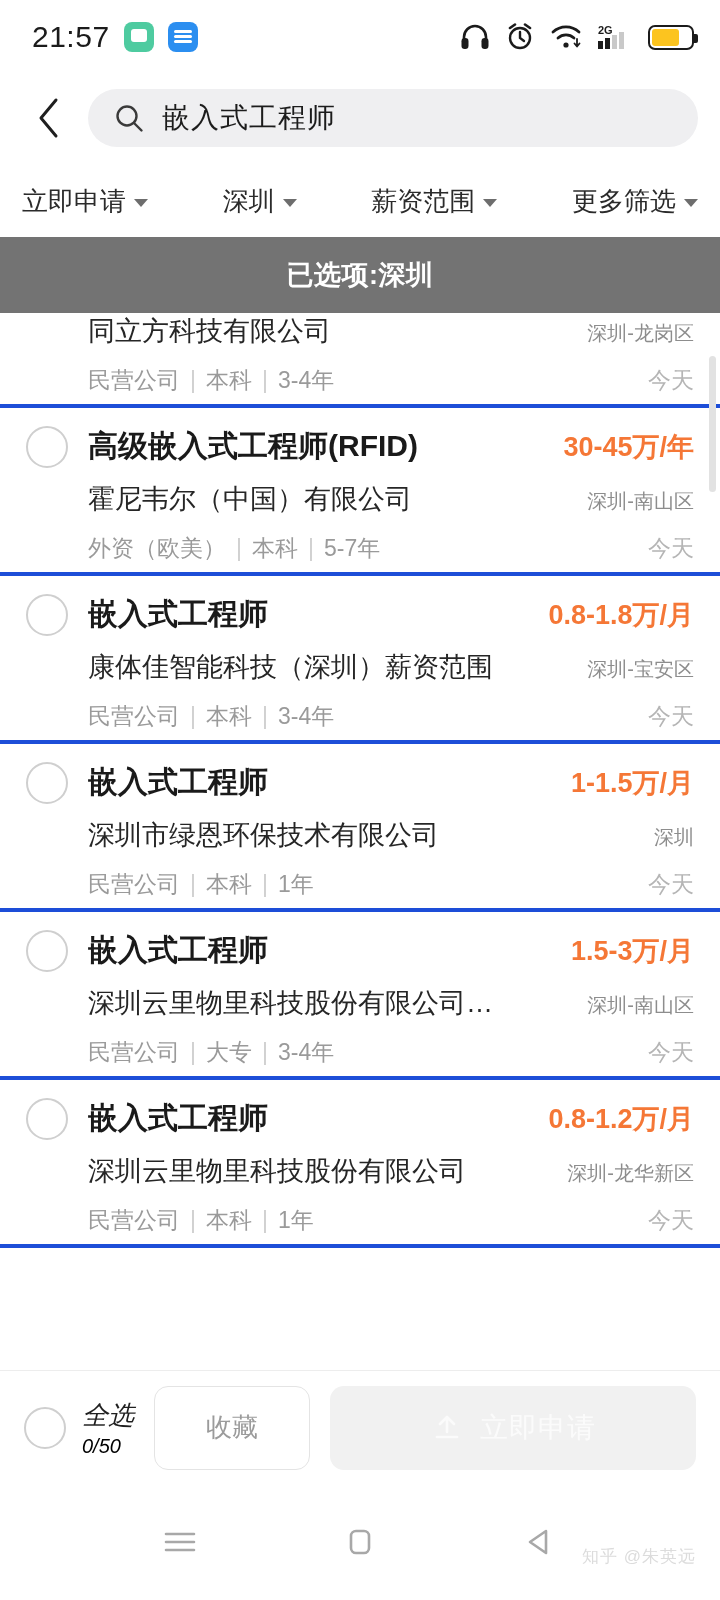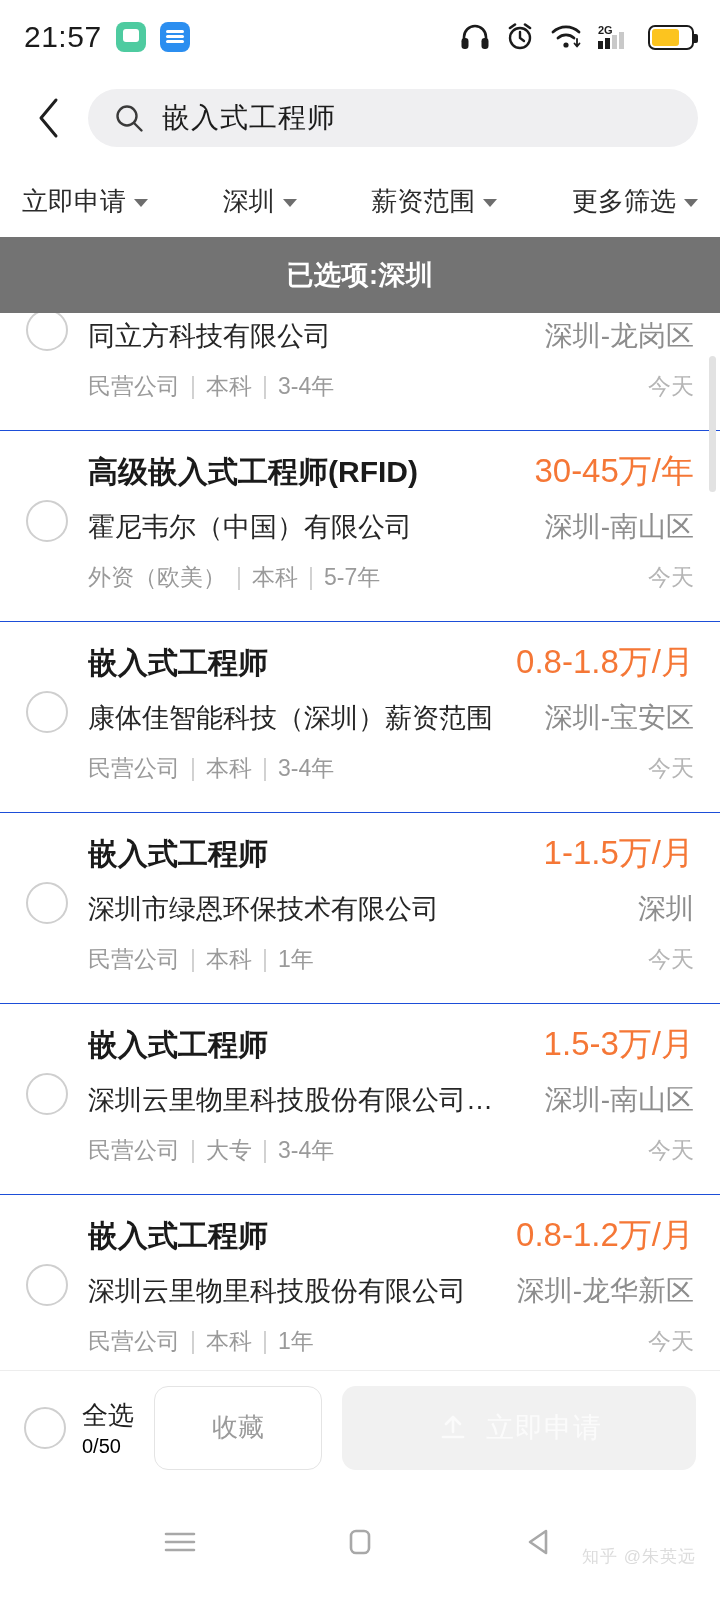--- a/index.html
+++ b/index.html
@@ -8,21 +8,21 @@
     font-family:"Liberation Sans","DejaVu Sans",sans-serif;
     background:#ffffff;
     color:#1a1a1a;
     position:relative;
     overflow:hidden;
   }
 
   
   .statusbar{
     height:74px; display:flex; align-items:center;
-    justify-content:space-between; padding:0 26px 0 24px;
+    justify-content:space-between; padding:0 26px 0 32px;
   }
   .sb-left{ display:flex; align-items:center; gap:14px; }
   .sb-time{ font-size:30px; letter-spacing:0.5px; color:#1b1b1b; }
   .sb-app{ width:30px; height:30px; border-radius:8px; position:relative; }
   .sb-app.green{ background:#4ecba0; }
   .sb-app.blue{ background:#2b8ef0; }
   .sb-app.green::after{
     content:""; position:absolute; left:7px; top:7px; width:16px; height:13px;
     background:#fff; border-radius:3px;
   }
@@ -57,37 +57,37 @@
     height:78px; display:flex; align-items:center;
     padding:0 22px; justify-content:space-between;
   }
   .filter-item{ display:flex; align-items:center; gap:8px; font-size:26px; color:#2b2b2b; }
   .chev{ width:0;height:0;border-left:7px solid transparent;border-right:7px solid transparent;
          border-top:8px solid #6d6d6d; margin-top:4px; }
 
   
   .list{ position:relative; }
   .job-row{
-    position:relative; display:flex; align-items:center;
-    padding:18px 26px 28px 26px; border-bottom:1px solid #1d4ed8;
+    position:relative; display:flex; align-items:flex-start;
+    padding:18px 26px 8px 26px; border-bottom:4px solid #1d4ed8;
   }
   .check-col{ width:62px; display:flex; align-items:center; justify-content:flex-start; flex:none; }
   .radio{
     width:42px; height:42px; border:2px solid #cfcfcf; border-radius:50%; background:#fff;
   }
   .job-body{ flex:1; min-width:0; }
   .line1, .line2, .line3{ display:flex; align-items:baseline; gap:14px; }
   .line1{ margin-bottom:14px; }
   .line2{ margin-bottom:16px; }
   .title{ font-size:30px; font-weight:bold; color:#1a1a1a; flex:1; min-width:0;
           overflow:hidden; white-space:nowrap; text-overflow:ellipsis; }
-  .salary{ font-size:33px; font-weight:normal; color:#f57736; white-space:nowrap; }
+  .salary{ font-size:27px; font-weight:bold; color:#f57736; white-space:nowrap; }
   .company{ font-size:27px; color:#262626; flex:1; min-width:0;
             overflow:hidden; white-space:nowrap; text-overflow:ellipsis; }
-  .location{ font-size:28px; color:#8d8d8d; white-space:nowrap; }
+  .location{ font-size:20px; color:#8d8d8d; white-space:nowrap; }
   .tags{ font-size:23px; color:#9a9a9a; flex:1; min-width:0; white-space:nowrap; }
   .tags .sep{ color:#cfcfcf; padding:0 10px; }
   .date{ font-size:23px; color:#b5b5b5; white-space:nowrap; }
 
   
   .toast{
     position:absolute; left:0; right:0; top:237px; height:76px;
     background:#737373; display:flex; align-items:center; justify-content:center;
     z-index:30;
   }
@@ -98,26 +98,26 @@
     position:absolute; right:4px; top:356px; width:7px; height:136px;
     background:#e2e2e2; border-radius:4px; z-index:20;
   }
 
   
   .bottombar{
     position:absolute; left:0; right:0; bottom:116px; height:114px;
     background:#fff; border-top:1px solid #ededed;
     display:flex; align-items:center; padding:0 24px; gap:20px;
   }
-  .selectall{ display:flex; align-items:center; gap:16px; }
+  .selectall{ display:flex; align-items:center; gap:16px;font-style:italic; }
   .sa-texts{ display:flex; flex-direction:column; gap:2px; }
   .sa-label{ font-size:26px; color:#1f1f1f; }
   .sa-count{ font-size:20px; color:#000000; }
   .fav-btn{
-    width:168px; height:84px; border:1.5px solid #e4e4e4; border-radius:14px;
+    width:156px; height:84px; border:1.5px solid #e4e4e4; border-radius:14px;
     display:flex; align-items:center; justify-content:center;
     font-size:26px; color:#9b9b9b; background:#fff;
   }
   .apply-btn{
     flex:1; height:84px; background:#f1f1f1; border-radius:14px;
     display:flex; align-items:center; justify-content:center; gap:16px;
   }
   .apply-label{ font-size:28px; color:#fbfbfb; letter-spacing:1px; }
 
   

